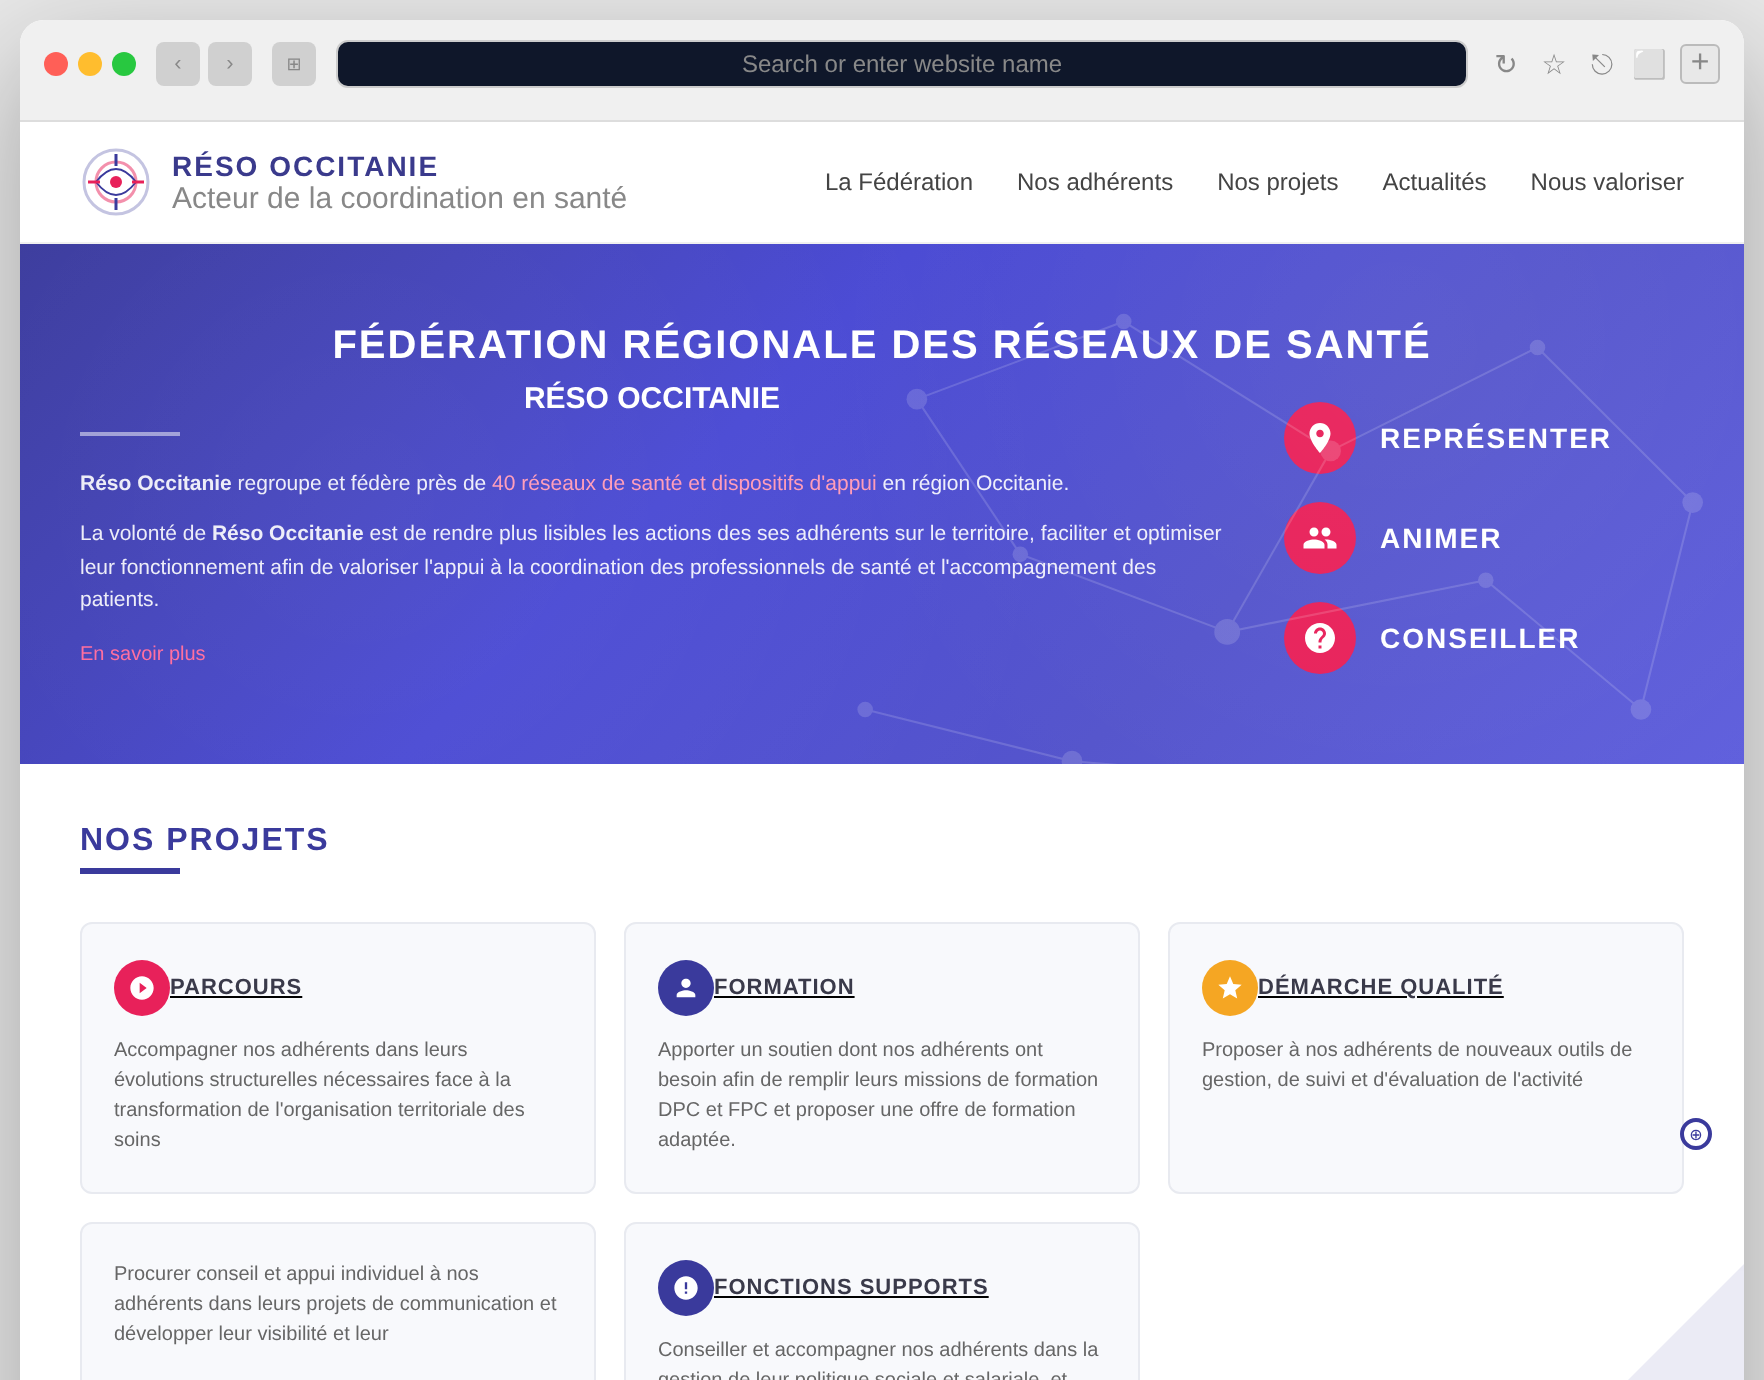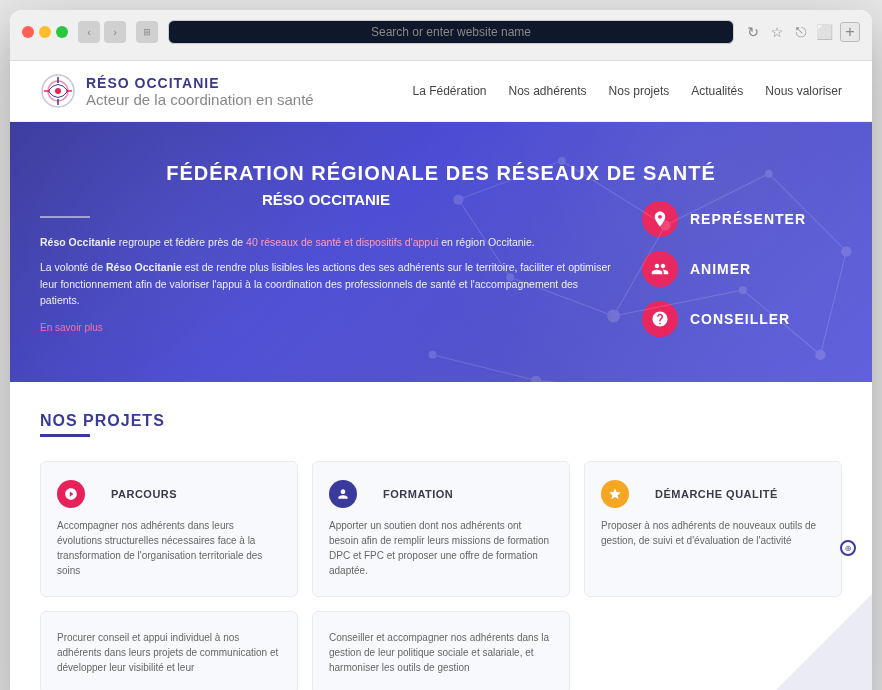--- a/index.html
+++ b/index.html
@@ -258,22 +258,23 @@
     }
     .project-card {
       background: #f8f9fc;
       border: 1px solid #e8eaf0;
       border-radius: 6px;
       padding: 18px 16px;
     }
     .card-header {
       display: flex;
       align-items: center;
-      gap: 26px;
+      gap: 0;
       margin-bottom: 10px;
+      text-decoration: underline;
     }
     .card-icon-circle {
       width: 28px; height: 28px;
       border-radius: 50%;
       background: #e8215a;
       display: flex; align-items: center; justify-content: center;
       font-size: 13px;
       flex-shrink: 0;
     }
     .card-icon-circle.blue {
@@ -499,20 +500,28 @@
           <p class="card-text">Proposer à nos adhérents de nouveaux outils de gestion, de suivi et d'évaluation de l'activité</p>
         </div>
       </div>
 
       <div class="projects-grid-bottom">
         <div class="project-card">
           <p class="card-text">Procurer conseil et appui individuel à nos adhérents dans leurs projets de communication et développer leur visibilité et leur</p>
         </div>
 
         <div class="project-card">
+          <div class="card-header">
+            <div class="card-icon-circle blue">
+              <svg width="14" height="14" viewBox="0 0 24 24" fill="white">
+                <path d="M12 2C6.48 2 2 6.48 2 12s4.48 10 10 10 10-4.48 10-10S17.52 2 12 2zm1 15h-2v-2h2v2zm0-4h-2V7h2v6z"></path>
+              </svg>
+            </div>
+            <span class="card-title">FONCTIONS SUPPORTS</span>
+          </div>
           <p class="card-text">Conseiller et accompagner nos adhérents dans la gestion de leur politique sociale et salariale, et harmoniser les outils de gestion</p>
         </div>
 
         <div style="visibility:hidden;"></div>
       </div>
     </div>
 
   </div>
 </div>
 

